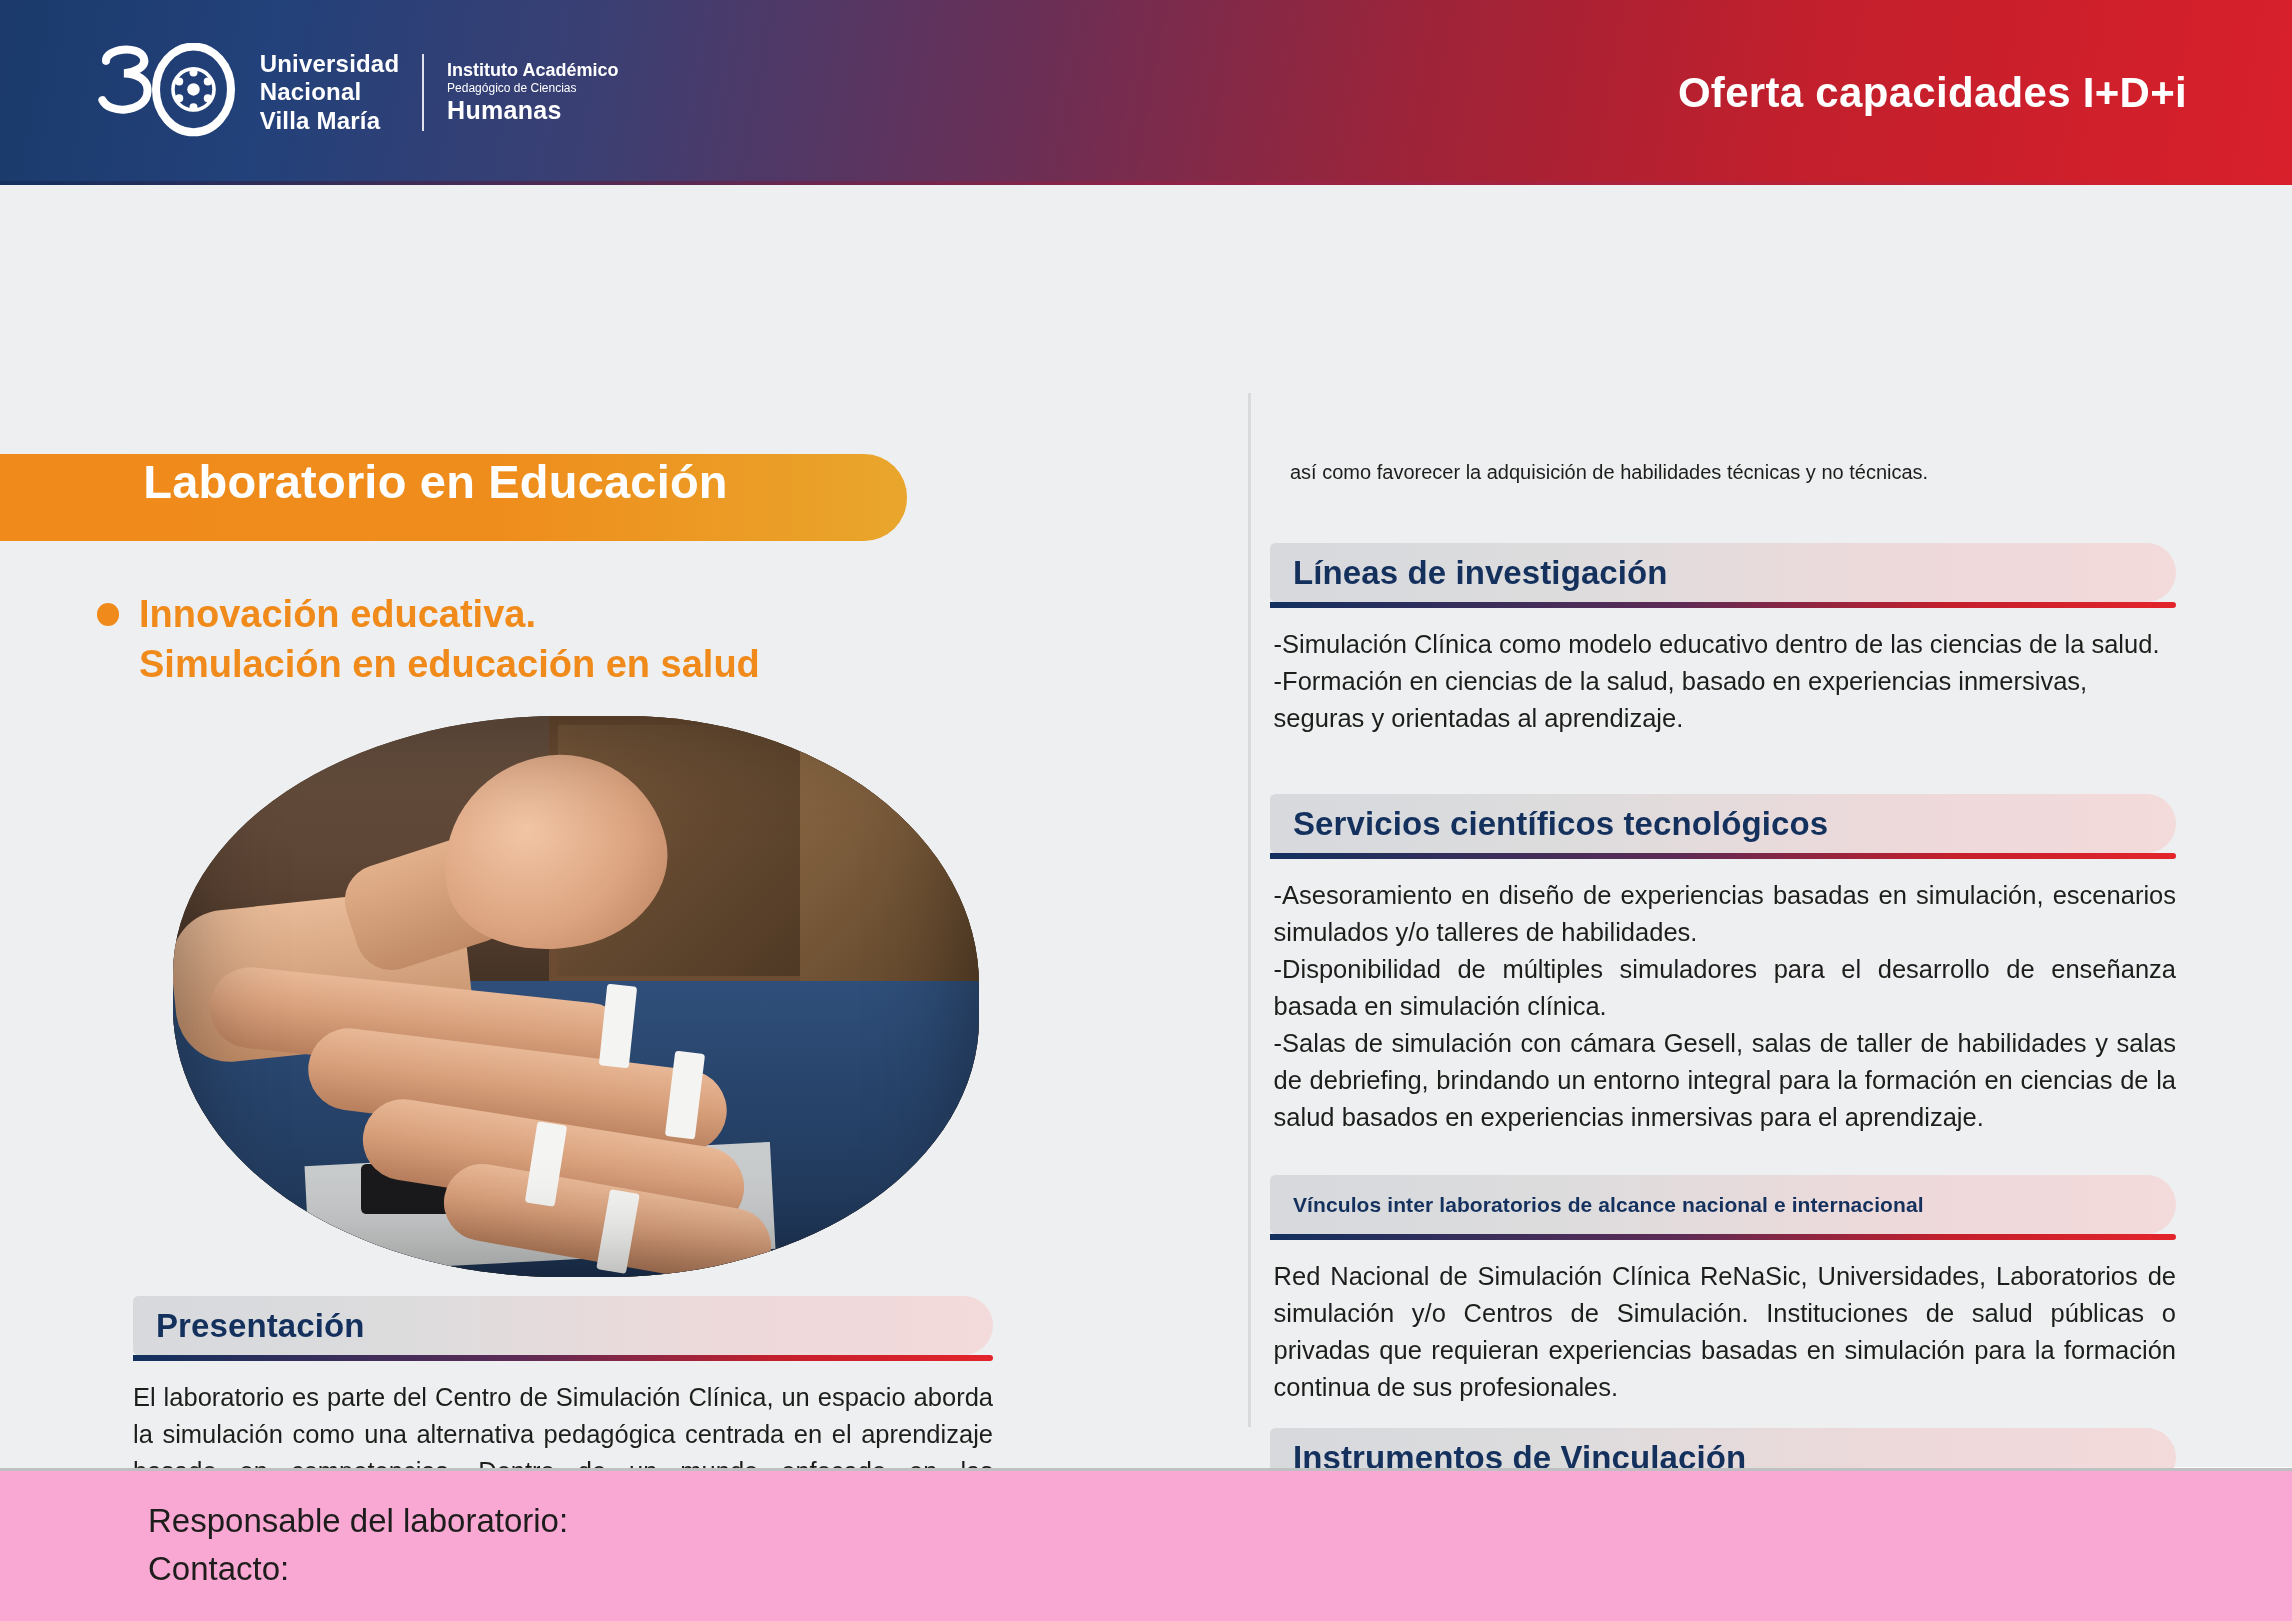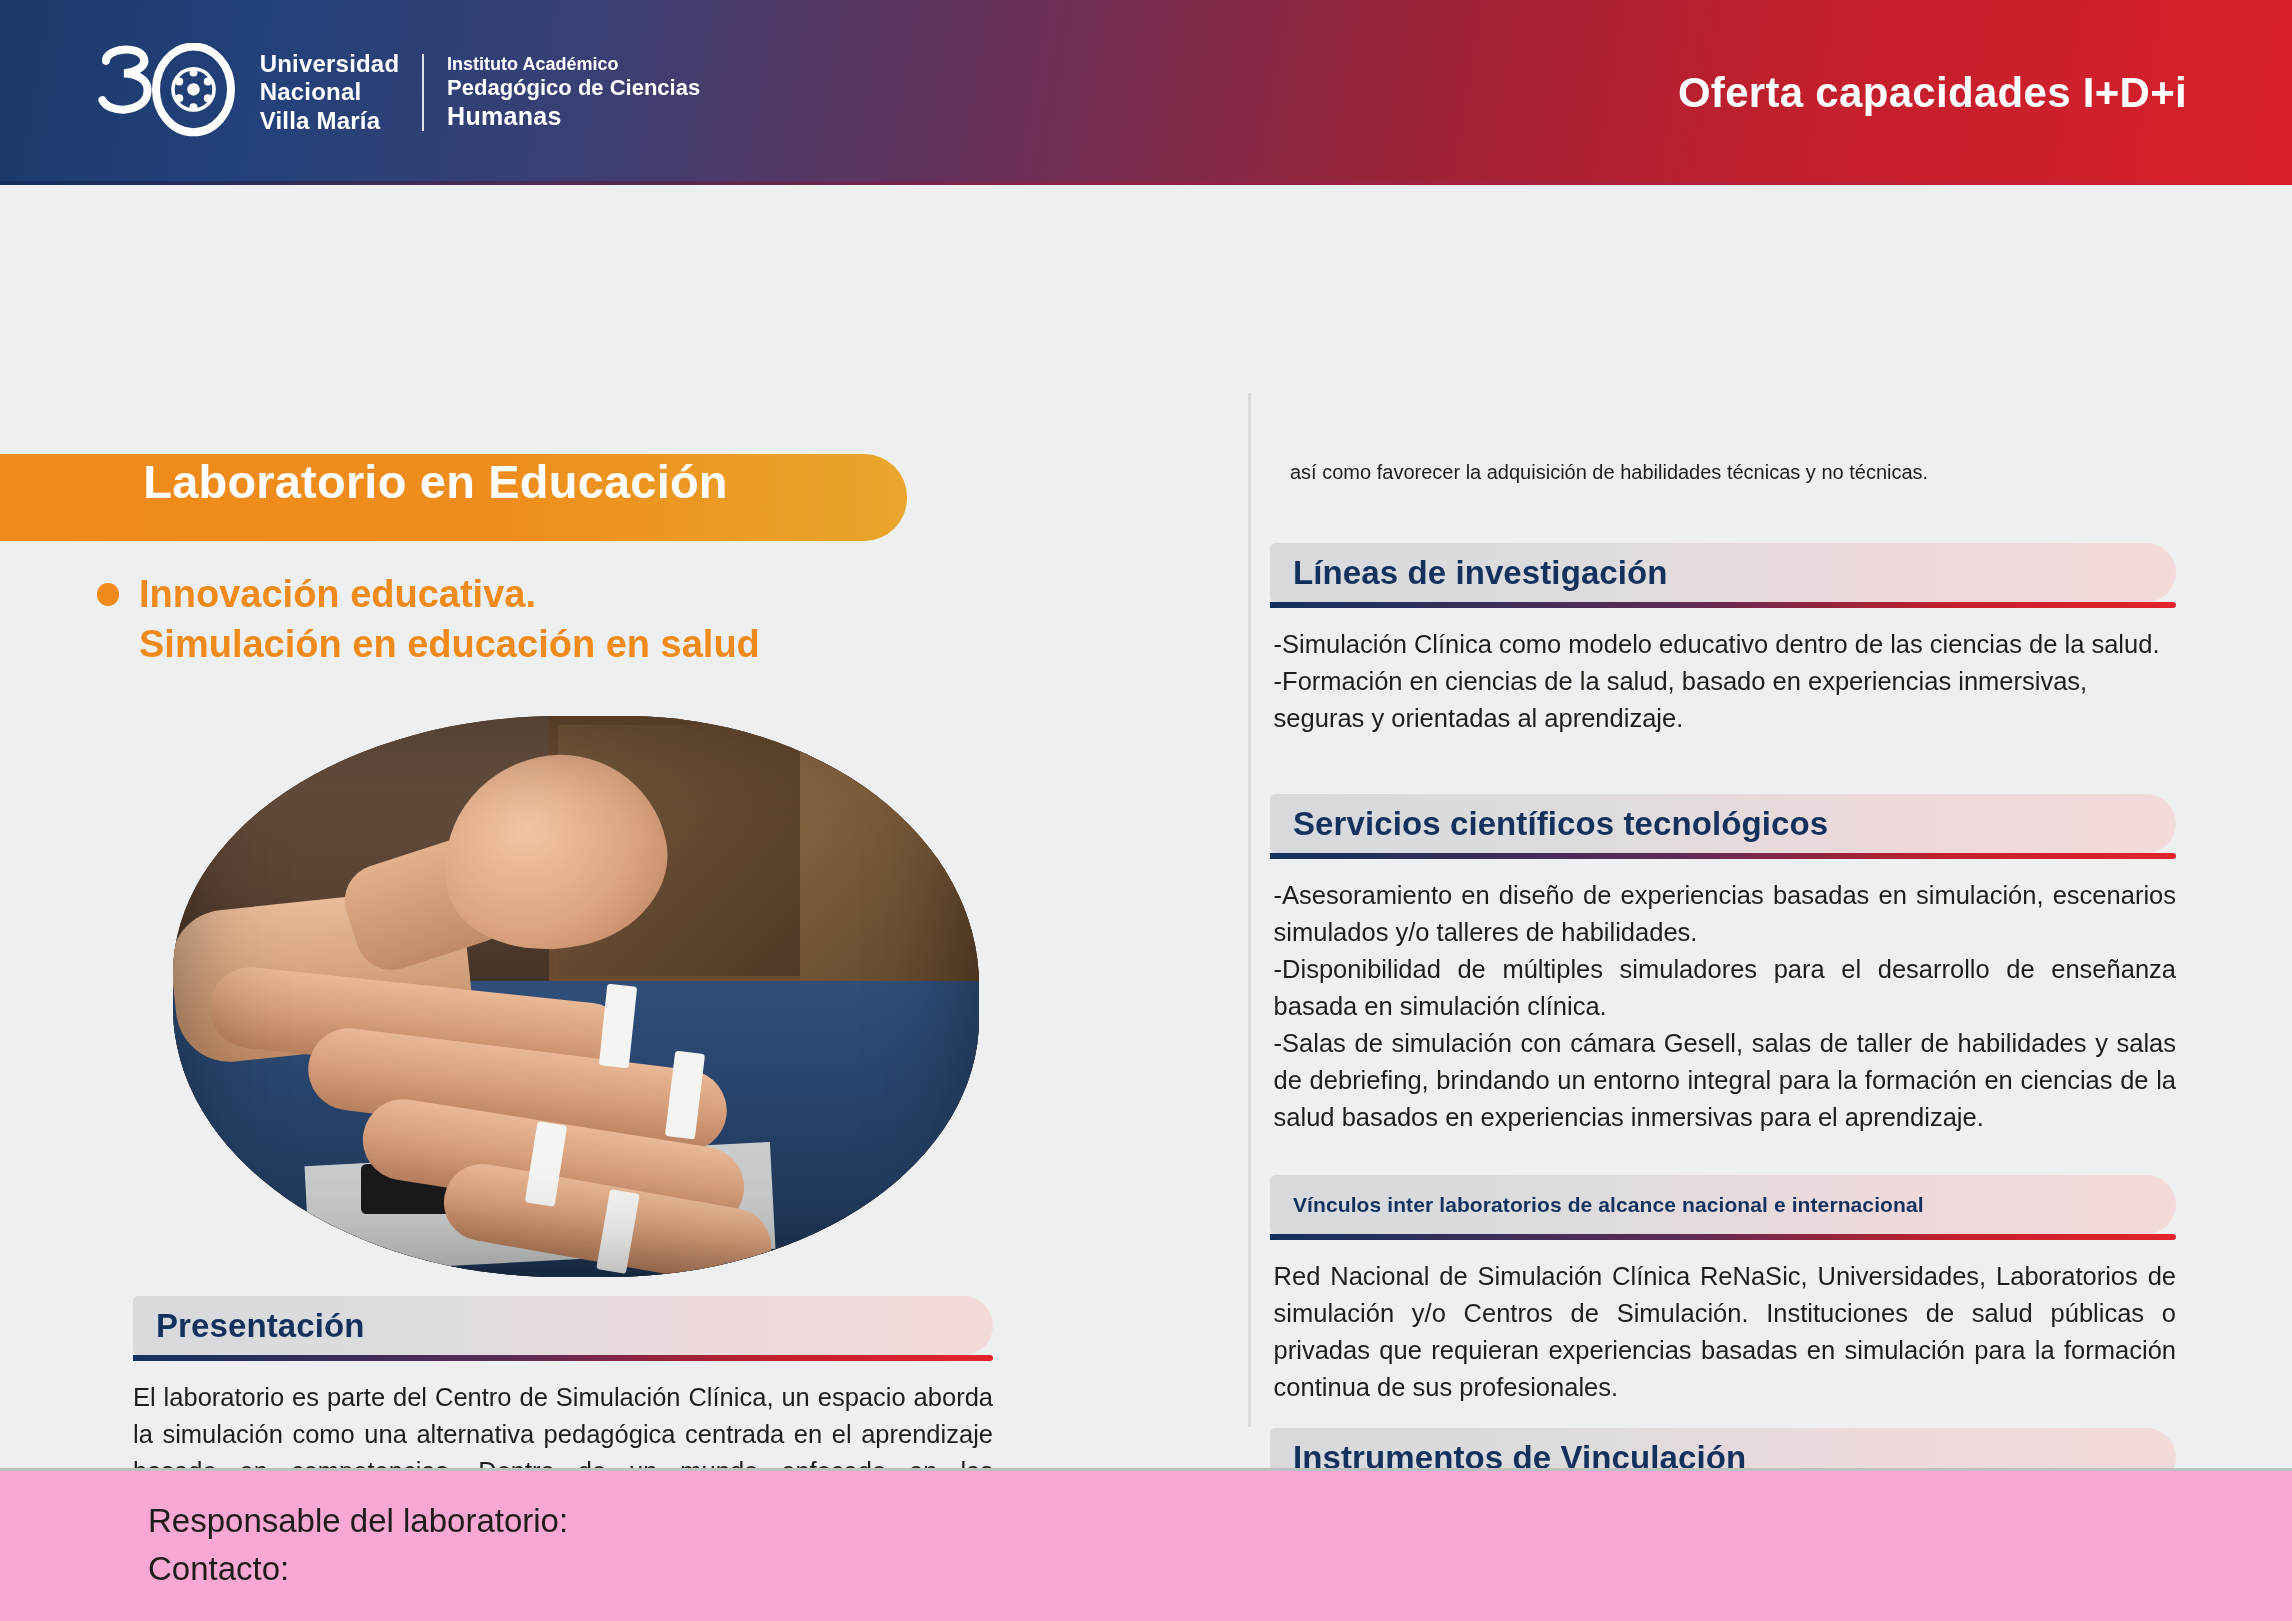--- a/index.html
+++ b/index.html
@@ -59,21 +59,21 @@
     width: 1.8px;
     height: 77px;
     background: rgba(255,255,255,.85);
     margin: 0 23px;
   }
   .logo-text2 {
     color: #fff;
     line-height: 1.2;
   }
   .logo-text2 .s1 { font-size: 18px; font-weight: bold; }
-  .logo-text2 .s2 { font-size: 22px; font-weight: bold; }
+  .logo-text2 .s2 { font-size: 12px; font-weight: normal; }
   .logo-text2 .s3 { font-size: 25px; font-weight: bold; letter-spacing:0.3px; }
 
   .header-title {
     position: absolute;
     right: 106px;
     top: 50%;
     transform: translateY(-50%);
     color: #ffffff;
     font-size: 42px;
     font-weight: bold;
@@ -114,21 +114,21 @@
   .lab-banner span {
     color: #ffffff;
     font-size: 47px;
     font-weight: bold;
     letter-spacing: 0.2px;
   }
 
   .lead {
     position: absolute;
     left: 97px;
-    top: 384px;
+    top: 404px;
     width: 1039px;
   }
   .lead-bullet {
     position: absolute;
     left: 0;
     top: 14.3px;
     width: 22.4px;
     height: 22.4px;
     border-radius: 50%;
     background: #f08a1b;

